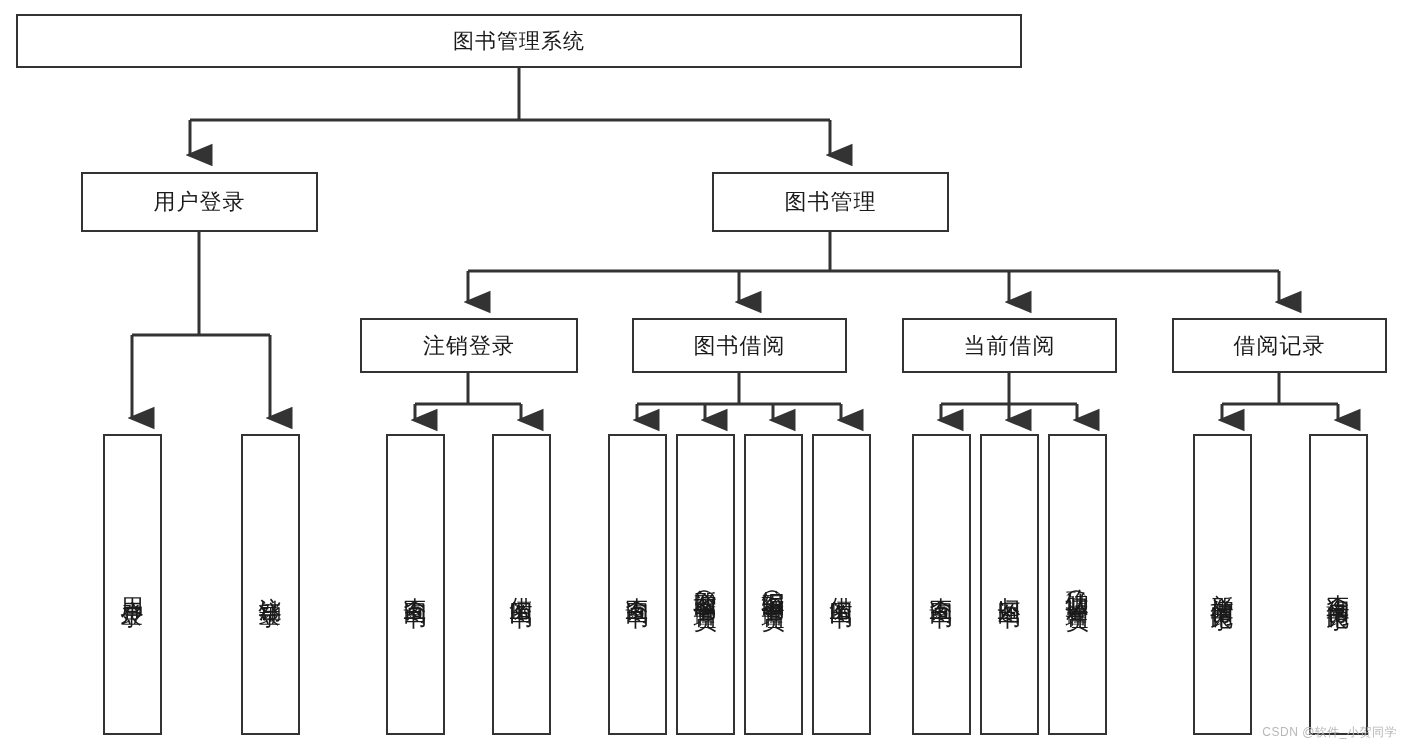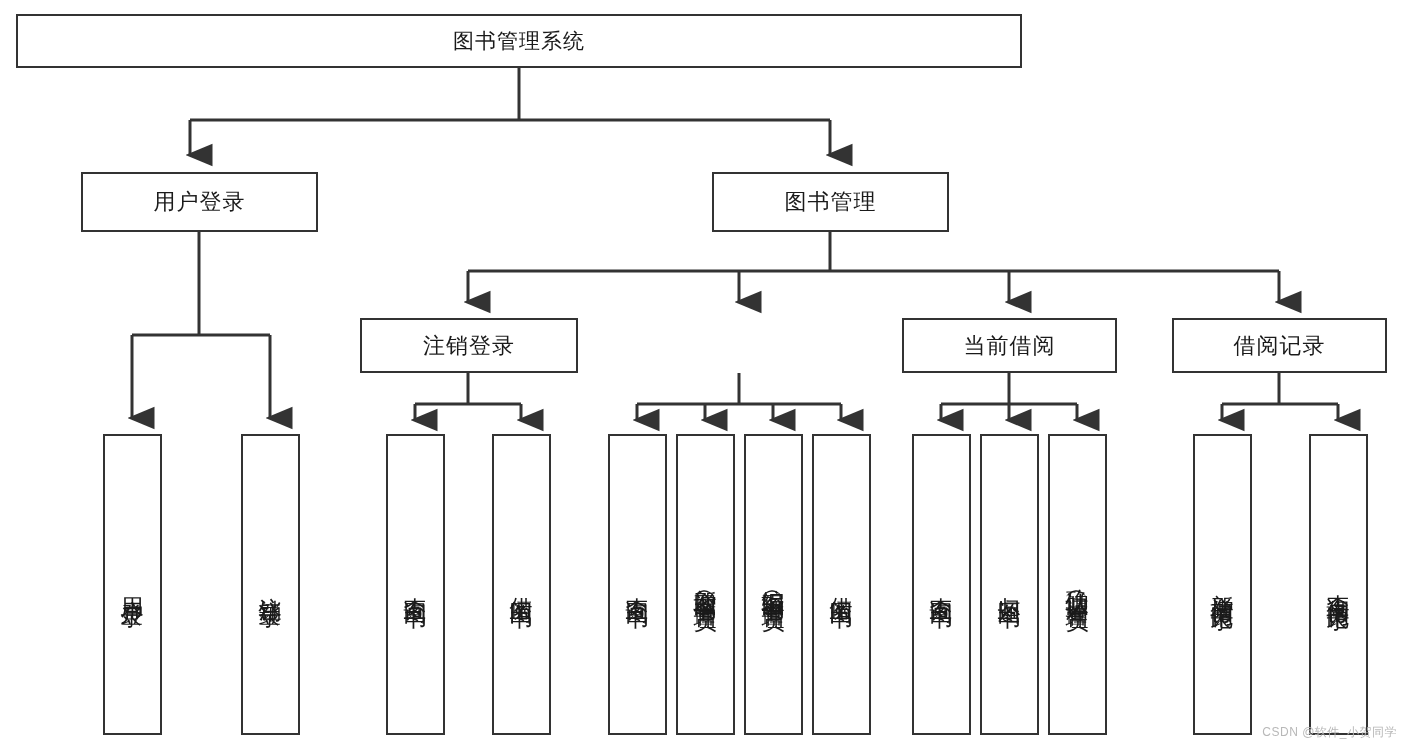--- a/index.html
+++ b/index.html
@@ -116,20 +116,21 @@
       <path d="M 1338 404 L 1338 420" marker-end="url(#arrow)"></path>
     </g>
   </svg>
 
   <div class="node horiz title" style="left:16px; top:14px; width:1006px; height:54px;">图书管理系统</div>
 
   <div class="node horiz" style="left:81px; top:172px; width:237px; height:60px;">用户登录</div>
   <div class="node horiz" style="left:712px; top:172px; width:237px; height:60px;">图书管理</div>
 
   <div class="node horiz" style="left:360px; top:318px; width:218px; height:55px;">注销登录</div>
+  <div class="node horiz" style="left:632px; top:318px; width:215px; height:55px;">图书借阅</div>
   <div class="node horiz" style="left:902px; top:318px; width:215px; height:55px;">当前借阅</div>
   <div class="node horiz" style="left:1172px; top:318px; width:215px; height:55px;">借阅记录</div>
 
   <div class="node vert" style="left:103px; top:434px; width:59px; height:301px;">用户登录</div>
   <div class="node vert" style="left:241px; top:434px; width:59px; height:301px;">注销登录</div>
 
   <div class="node vert" style="left:386px; top:434px; width:59px; height:301px;">查询图书</div>
   <div class="node vert" style="left:492px; top:434px; width:59px; height:301px;">借阅图书</div>
 
   <div class="node vert" style="left:608px; top:434px; width:59px; height:301px;">查询图书</div>

